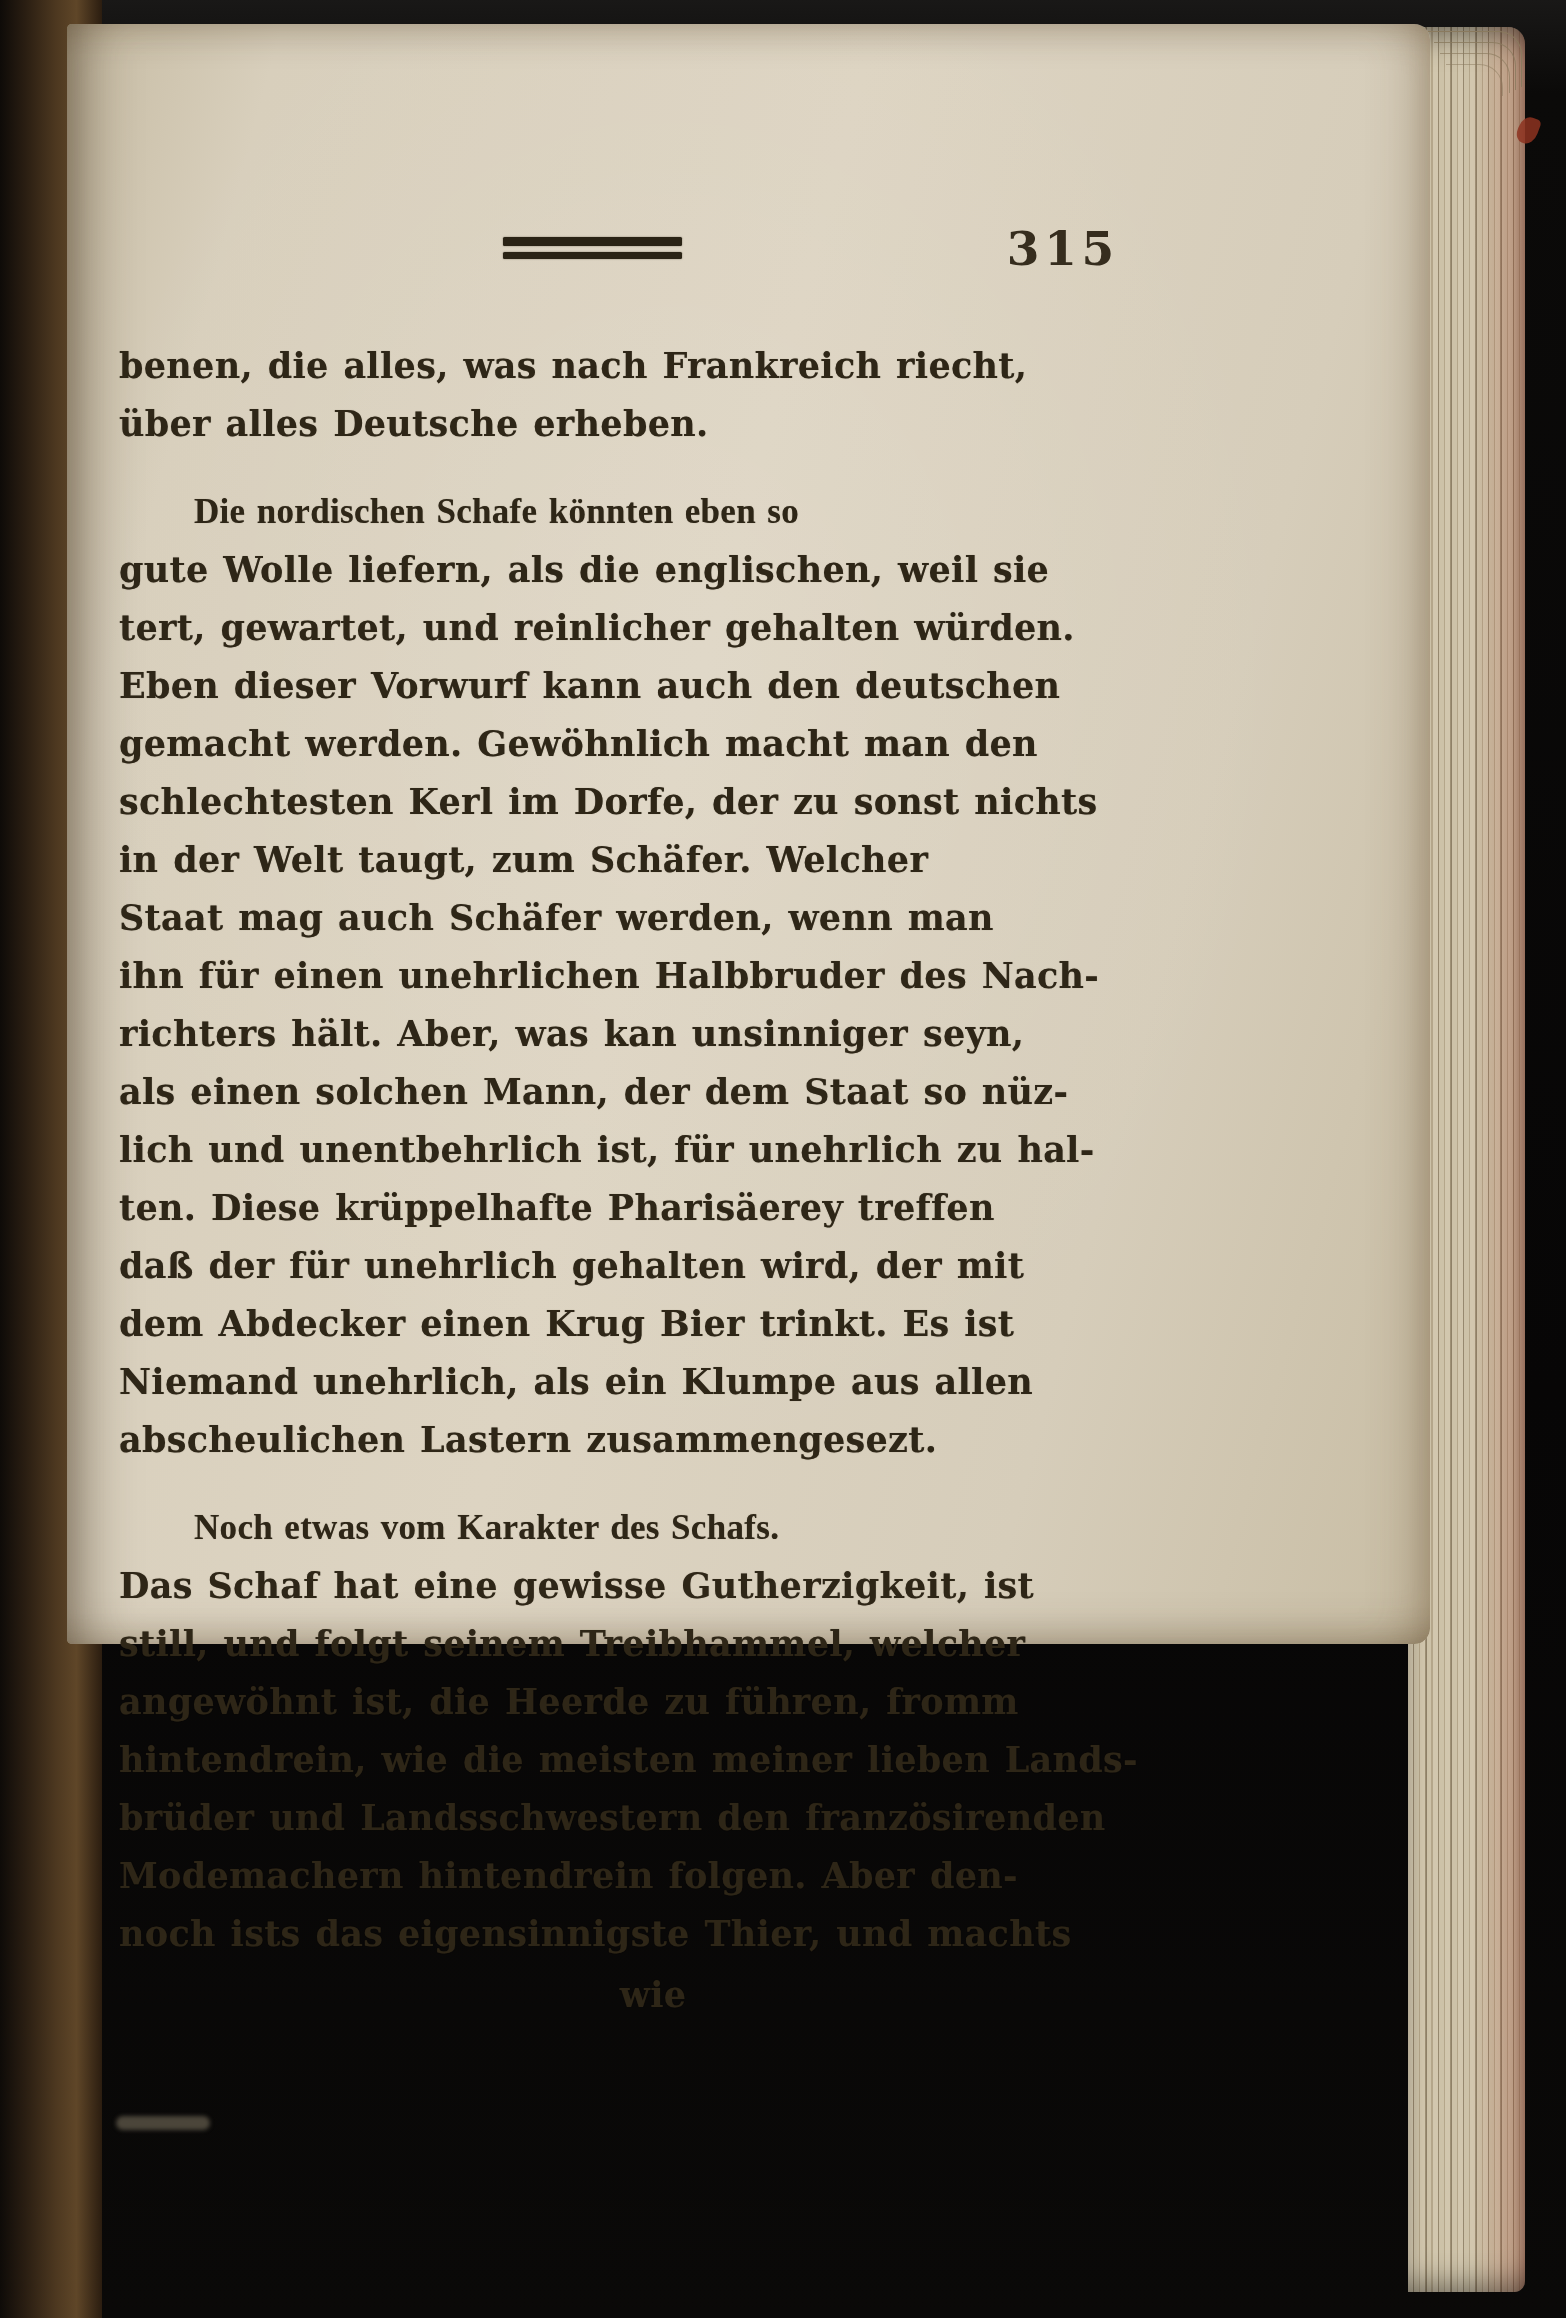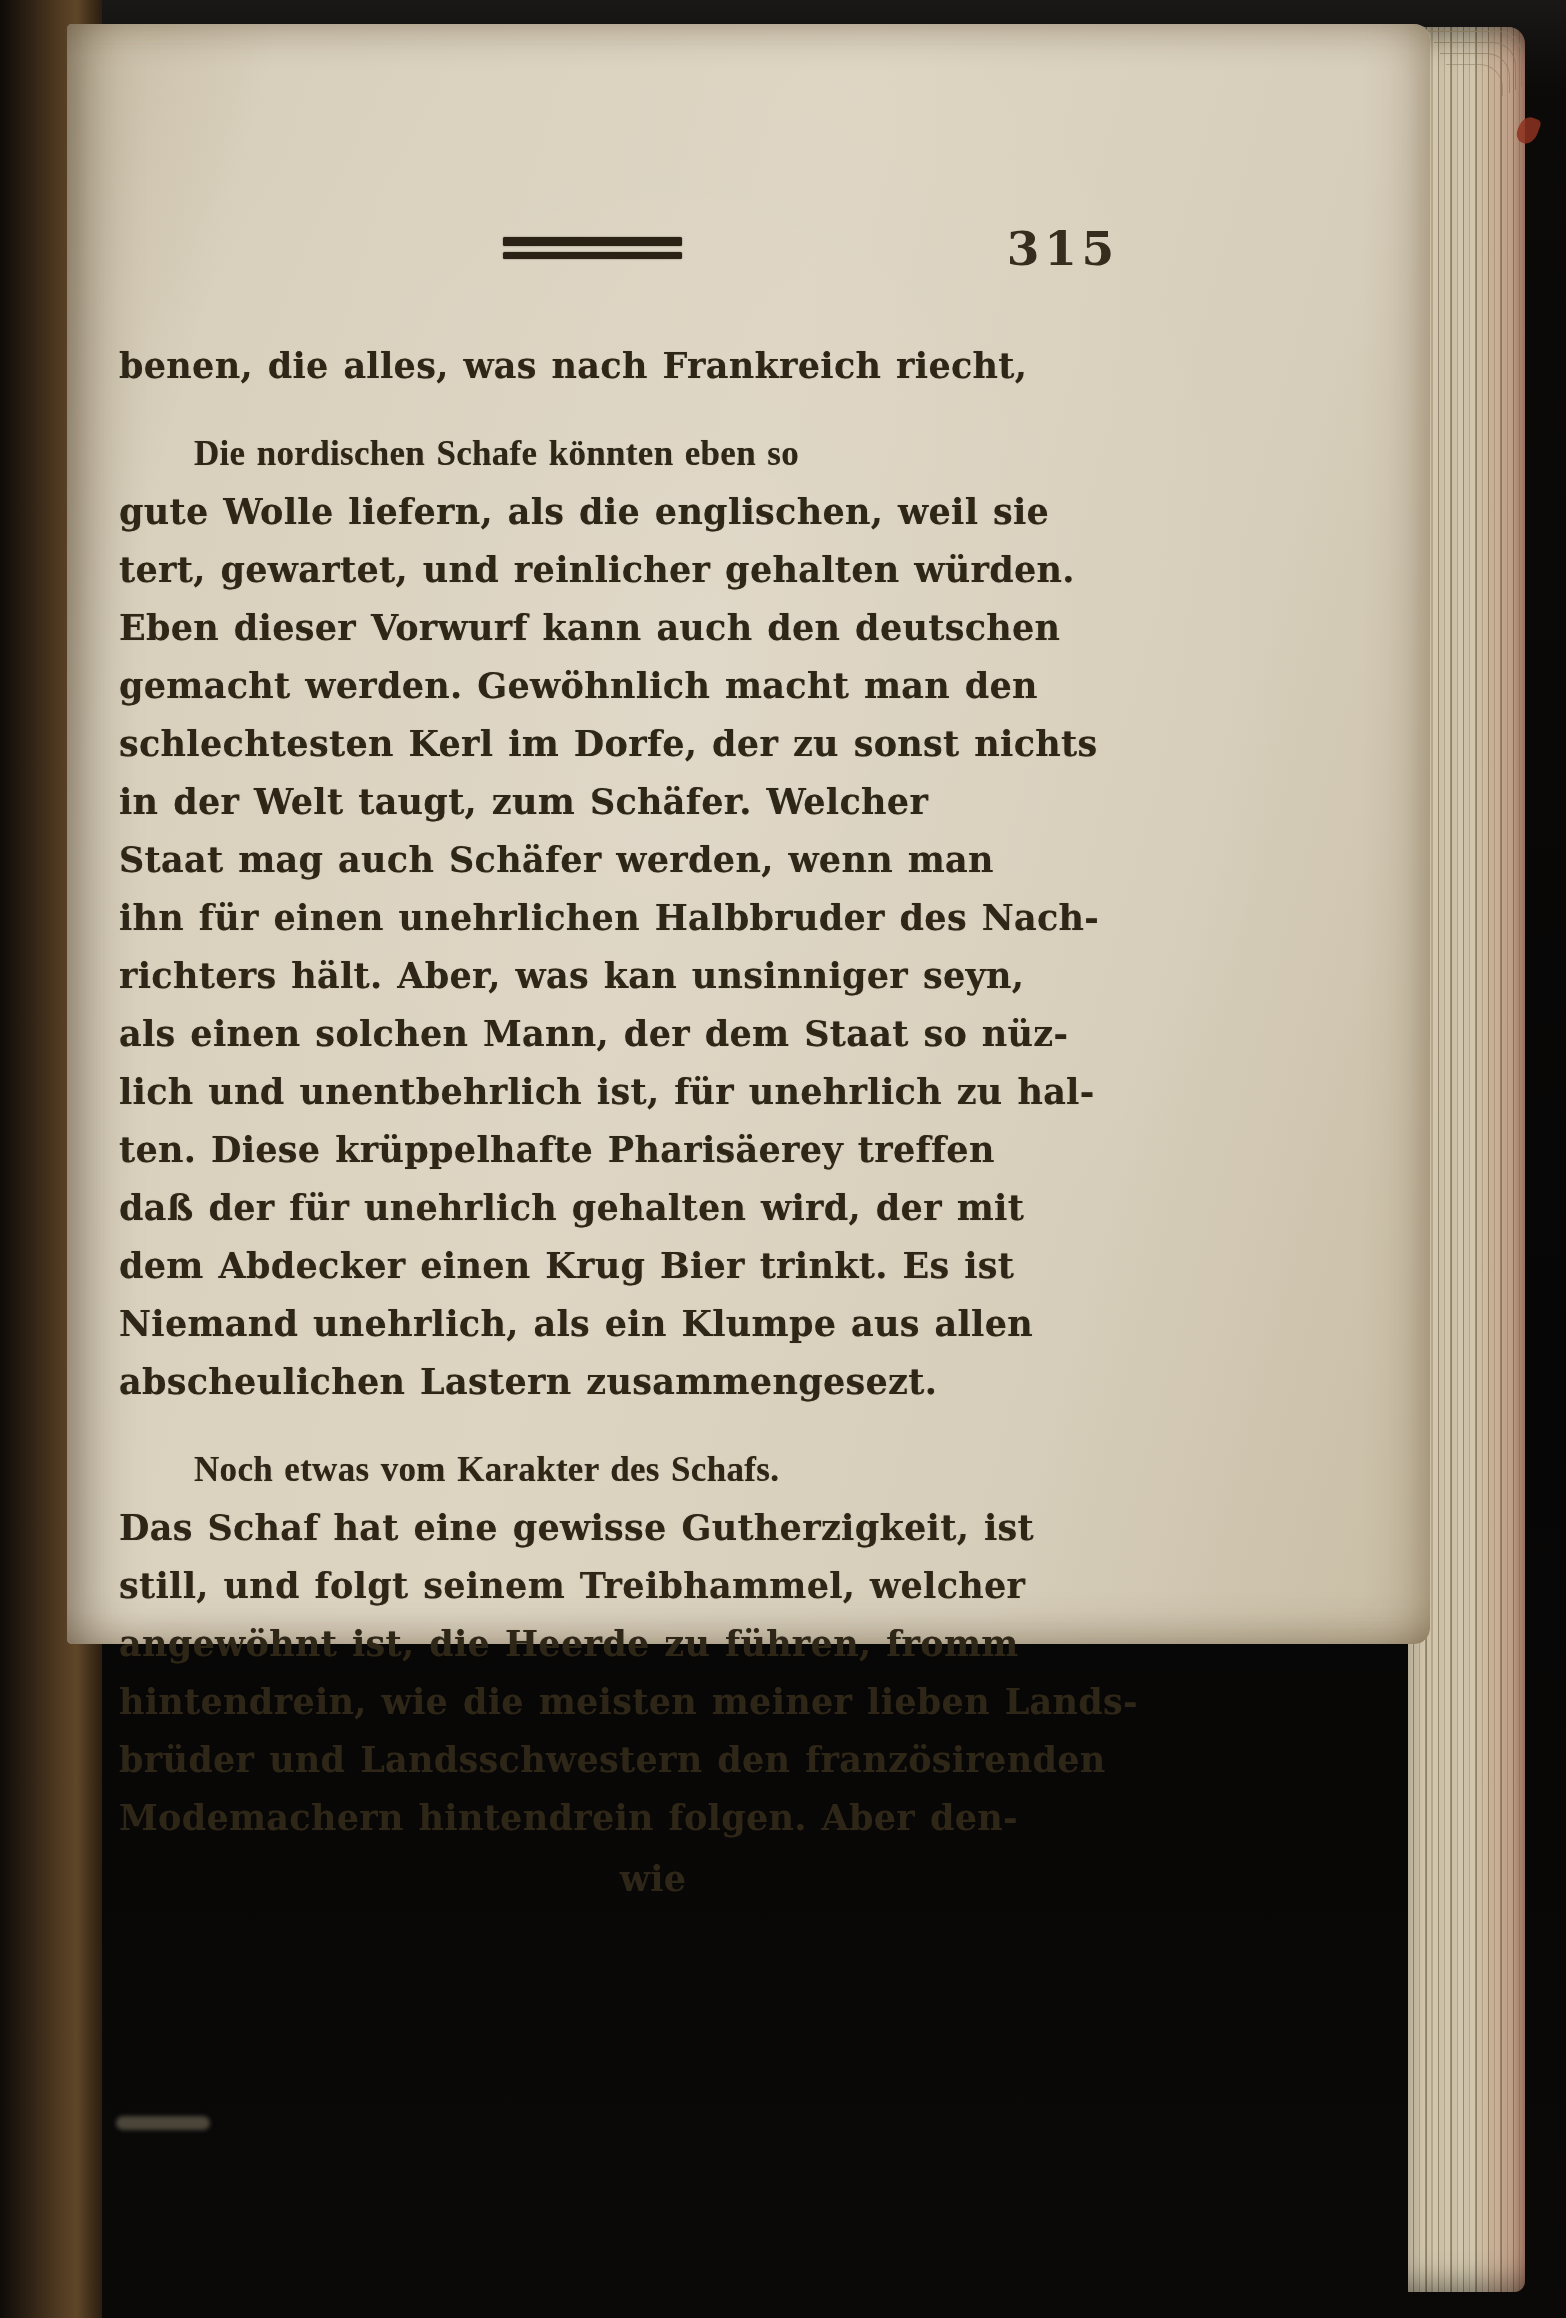--- a/index.html
+++ b/index.html
@@ -166,20 +166,21 @@
     <div class="header-row">
       <div class="rule-ornament">
         <div class="bar-top"></div>
         <div class="bar-bottom"></div>
       </div>
       <div class="page-number">315</div>
     </div>
 
     <div class="para">
       <div class="line">benen, die alles, was nach Frankreich riecht,</div>
+      <div class="line">über alles Deutsche erheben.</div>
     </div>
 
     <div class="para">
       <div class="line indent">Die nordischen Schafe könnten eben so</div>
       <div class="line">gute Wolle liefern, als die englischen, weil sie</div>
       <div class="line">tert, gewartet, und reinlicher gehalten würden.</div>
       <div class="line">Eben dieser Vorwurf kann auch den deutschen</div>
       <div class="line">gemacht werden. Gewöhnlich macht man den</div>
       <div class="line">schlechtesten Kerl im Dorfe, der zu sonst nichts</div>
       <div class="line">in der Welt taugt, zum Schäfer. Welcher</div>
@@ -196,20 +197,21 @@
     </div>
 
     <div class="para">
       <div class="line indent">Noch etwas vom Karakter des Schafs.</div>
       <div class="line">Das Schaf hat eine gewisse Gutherzigkeit, ist</div>
       <div class="line">still, und folgt seinem Treibhammel, welcher</div>
       <div class="line">angewöhnt ist, die Heerde zu führen, fromm</div>
       <div class="line">hintendrein, wie die meisten meiner lieben Lands-</div>
       <div class="line">brüder und Landsschwestern den französirenden</div>
       <div class="line">Modemachern hintendrein folgen. Aber den-</div>
+      <div class="line">noch ists das eigensinnigste Thier, und machts</div>
     </div>
 
     <div class="catchword-row">
       <span class="catchword">wie</span>
     </div>
 
   </div>
 
   <div class="ink-smudge"></div>
 

